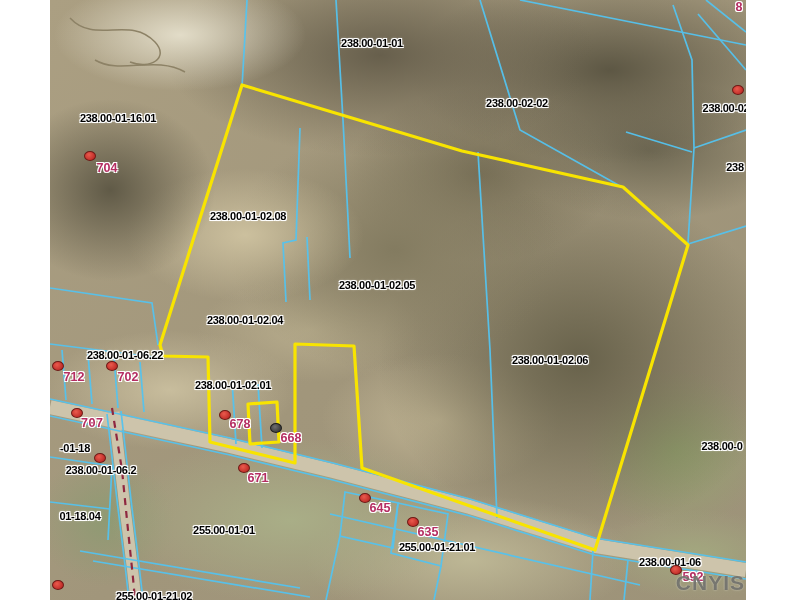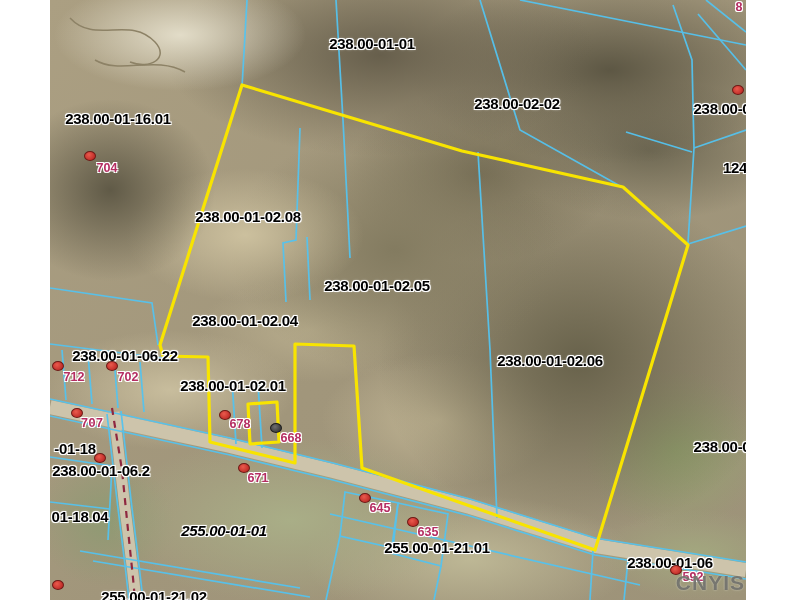--- a/index.html
+++ b/index.html
@@ -30,21 +30,21 @@
       radial-gradient(250px 115px at 240px 520px,#a9ae87 0%, rgba(169,174,135,0) 72%),
       radial-gradient(230px 90px at 420px 560px, #bdb795 0%, rgba(189,183,149,0) 72%),
       radial-gradient(130px 115px at 625px 450px,#93a26e 0%, rgba(147,162,110,0) 70%),
       radial-gradient(140px 65px at 645px 555px, #a3a87f 0%, rgba(163,168,127,0) 70%),
       radial-gradient(100px 95px at 55px 520px,  #8f9a73 0%, rgba(143,154,115,0) 70%),
       linear-gradient(135deg,#ab9f82 0%,#a1967b 50%,#9d9379 100%);
   }
   svg.overlay{position:absolute;left:0;top:0;}
   .plabel{
     position:absolute;transform:translate(-50%,-50%);
-    color:#000;font-weight:bold;font-size:15px;letter-spacing:-0.3px;white-space:nowrap;
+    color:#000;font-weight:bold;font-size:11px;letter-spacing:-0.3px;white-space:nowrap;
     text-shadow:-1px -1px 0 #fff,1px -1px 0 #fff,-1px 1px 0 #fff,1px 1px 0 #fff,0 0 3px #fff;
   }
   .alabel{
     position:absolute;transform:translate(-50%,-50%);
     color:#b52d62;font-weight:bold;font-size:12.5px;white-space:nowrap;
     text-shadow:-1px -1px 0 #fff,1px -1px 0 #fff,-1px 1px 0 #fff,1px 1px 0 #fff;
   }
   .adot{
     position:absolute;width:12px;height:10px;border-radius:50%;
     transform:translate(-50%,-50%);
@@ -123,32 +123,32 @@
     <g stroke="#f8e400" stroke-width="3.2" fill="none" stroke-linejoin="round">
       <path d="M242,85 L462,151 L623,187 L688,245 L595,550 L362,468 L354,346 L295,344 L295,463 L210,442 L208,357 L163,356 L160,345 Z"></path>
       <path d="M248,404 L277,402 L279,442 L250,444 Z"></path>
     </g>
   </svg>
 
   <div id="labels-layer">
       <div class="plabel" style="left: 322px; top: 43px;">238.00-01-01</div>
       <div class="plabel" style="left: 467px; top: 103px;">238.00-02-02</div>
       <div class="plabel" style="left: 676px; top: 108px;">238.00-02</div>
-      <div class="plabel" style="left: 685px; top: 167px;">124</div>
+      <div class="plabel" style="left: 685px; top: 167px;">238</div>
       <div class="plabel" style="left: 68px; top: 118px;">238.00-01-16.01</div>
       <div class="plabel" style="left: 198px; top: 216px;">238.00-01-02.08</div>
       <div class="plabel" style="left: 327px; top: 285px;">238.00-01-02.05</div>
       <div class="plabel" style="left: 195px; top: 320px;">238.00-01-02.04</div>
       <div class="plabel" style="left: 75px; top: 355px;">238.00-01-06.22</div>
       <div class="plabel" style="left: 183px; top: 385px;">238.00-01-02.01</div>
       <div class="plabel" style="left: 500px; top: 360px;">238.00-01-02.06</div>
       <div class="plabel" style="left: 25px; top: 448px;">-01-18</div>
       <div class="plabel" style="left: 51px; top: 470px;">238.00-01-06.2</div>
       <div class="plabel" style="left: 30px; top: 516px;">01-18.04</div>
-      <div class="plabel" style="left: 174px; top: 530px; font-style: italic;">255.00-01-01</div>
+      <div class="plabel" style="left: 174px; top: 530px;">255.00-01-01</div>
       <div class="plabel" style="left: 387px; top: 547px;">255.00-01-21.01</div>
       <div class="plabel" style="left: 620px; top: 562px;">238.00-01-06</div>
       <div class="plabel" style="left: 672px; top: 446px;">238.00-0</div>
       <div class="plabel" style="left: 104px; top: 596px;">255.00-01-21.02</div>
       <div class="adot" style="left: 40px; top: 156px;"></div>
       <div class="alabel" style="left: 57px; top: 168px;">704</div>
       <div class="adot" style="left: 8px; top: 366px;"></div>
       <div class="alabel" style="left: 24px; top: 377px;">712</div>
       <div class="adot" style="left: 62px; top: 366px;"></div>
       <div class="alabel" style="left: 78px; top: 377px;">702</div>

